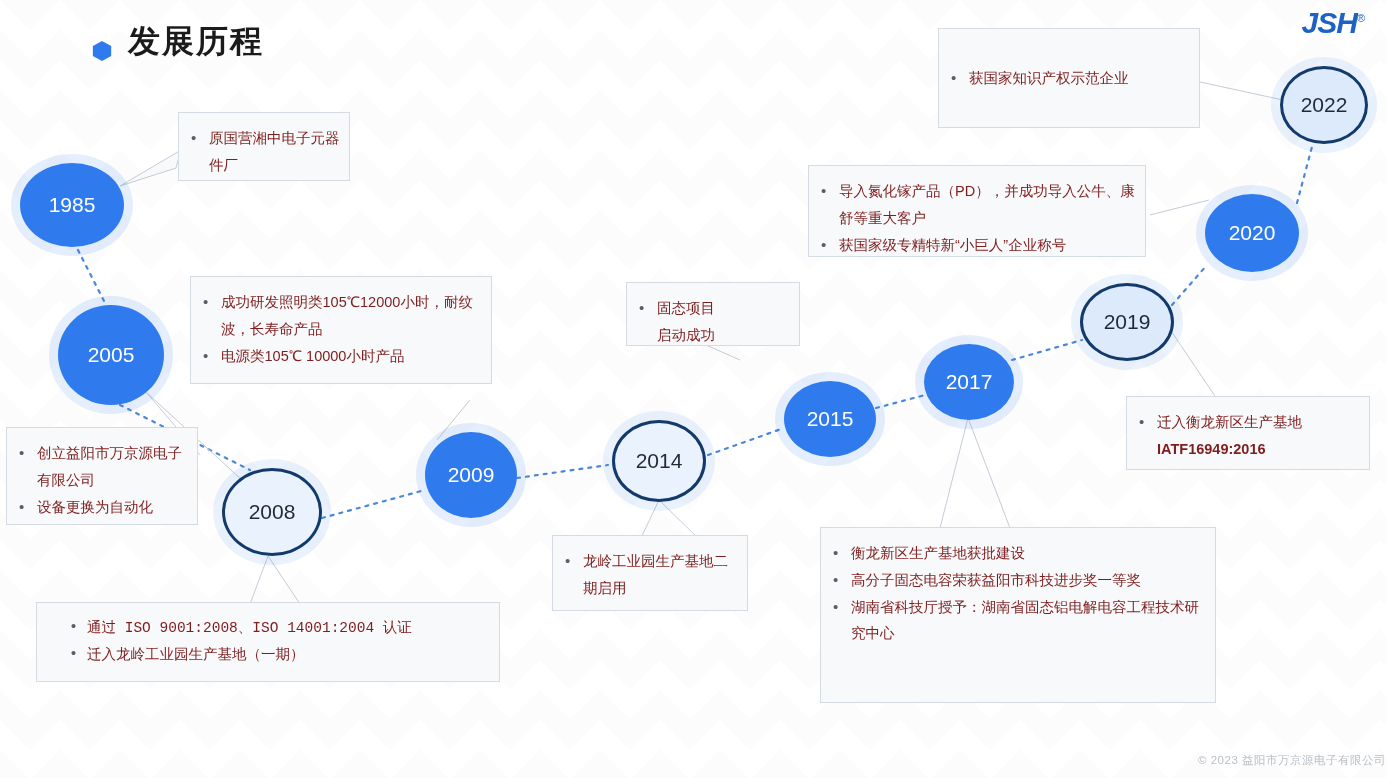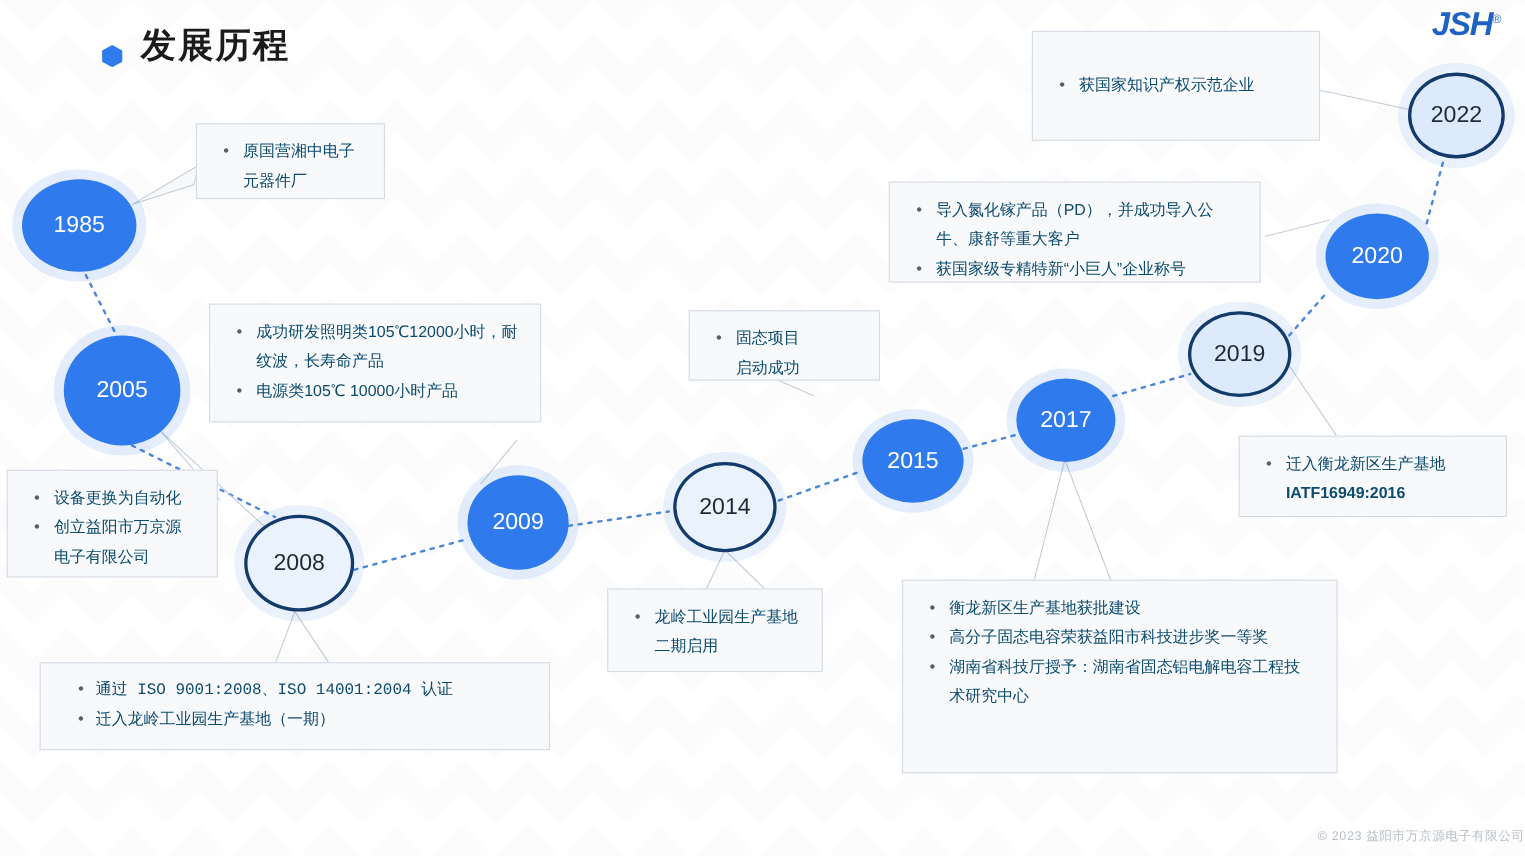--- a/index.html
+++ b/index.html
@@ -95,23 +95,23 @@
     border: 3px solid #123a6b;
     box-shadow: 0 0 0 9px rgba(47,123,237,0.10);
   }
 
   
   .box {
     position: absolute;
     background: #f7f9fb;
     border: 1px solid #d4dbe3;
     box-sizing: border-box;
-    padding: 12px 20px;
+    padding: 12px 8px;
     font-size: 14.5px;
-    color: #0c4a6e;
+    color: #7f1d1d;
     line-height: 1.85;
   }
   .box ul {
     margin: 0;
     padding: 0;
     list-style: none;
   }
   .box li {
     position: relative;
     padding-left: 22px;
@@ -225,22 +225,22 @@
   </div>
 
   <div class="box" style="left:178px; top:112px; width:172px; height:69px;">
     <ul>
       <li>原国营湘中电子元器件厂</li>
     </ul>
   </div>
 
   <div class="box" style="left:6px; top:427px; width:192px; height:98px;">
     <ul>
+      <li>创立益阳市万京源电子有限公司</li>
       <li>设备更换为自动化</li>
-      <li>创立益阳市万京源电子有限公司</li>
     </ul>
   </div>
 
   <div class="box" style="left:190px; top:276px; width:302px; height:108px;">
     <ul>
       <li>成功研发照明类105℃12000小时，耐纹波，长寿命产品</li>
       <li>电源类105℃ 10000小时产品</li>
     </ul>
   </div>
 

